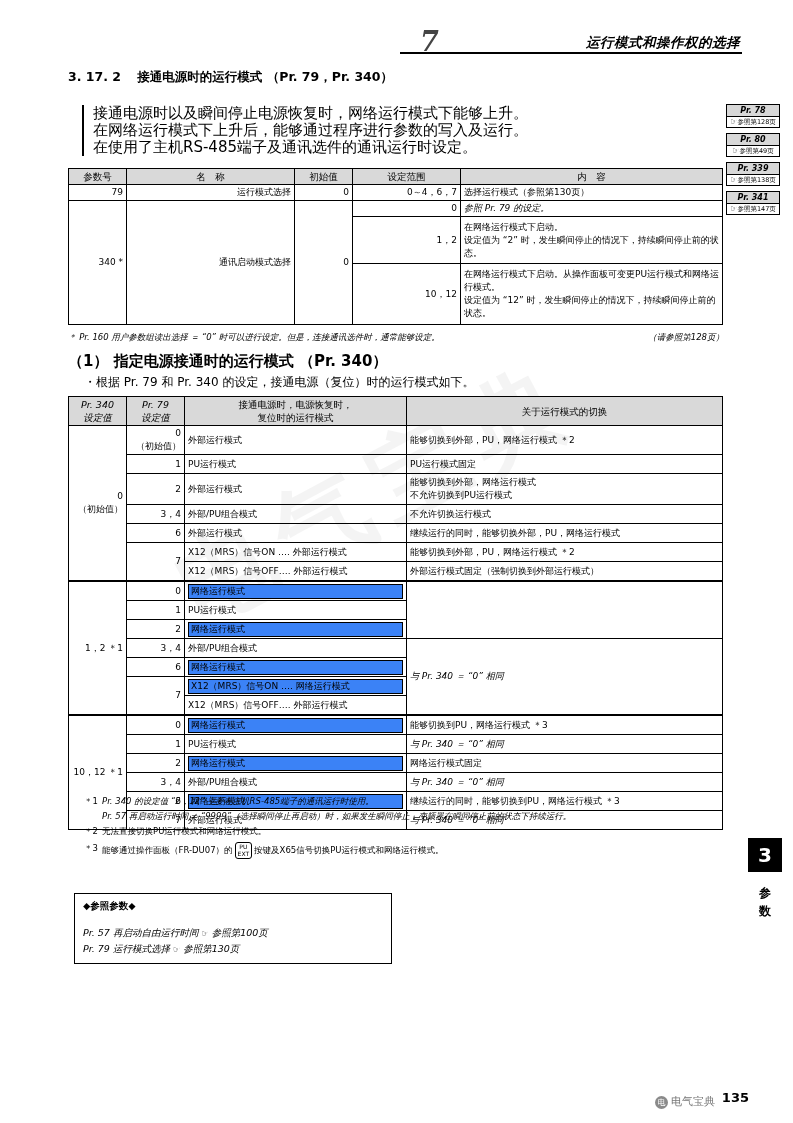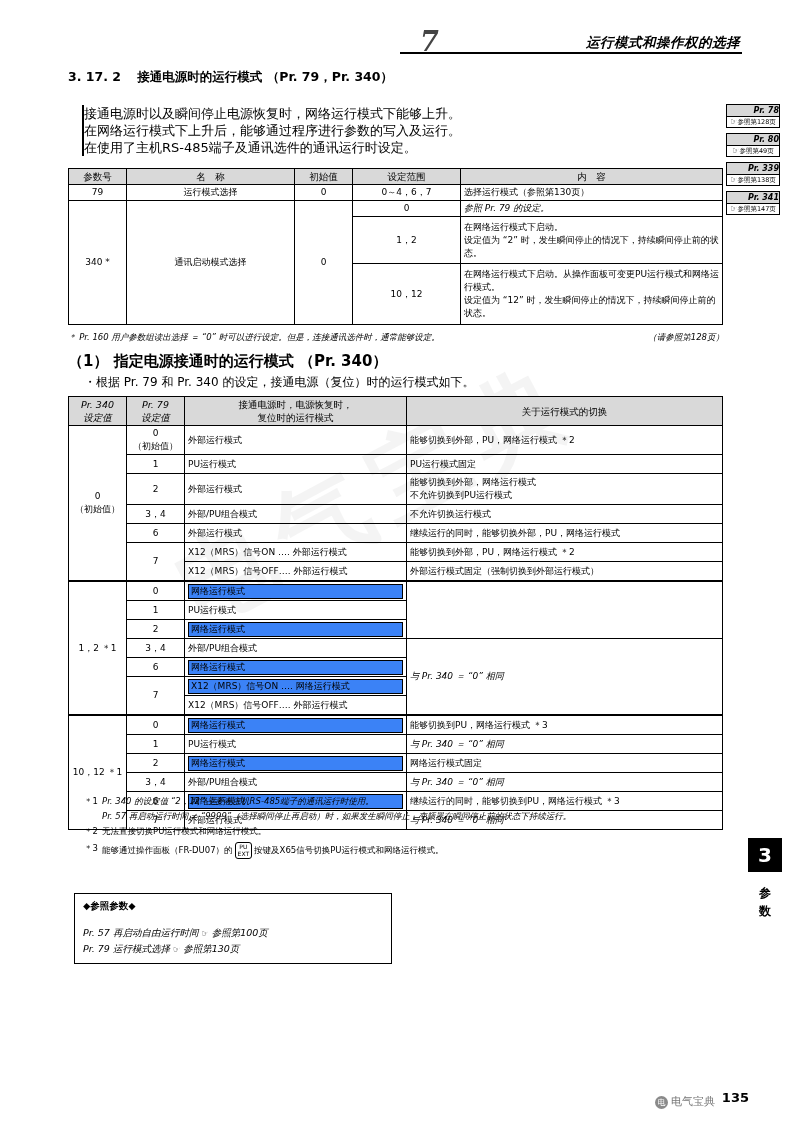--- a/index.html
+++ b/index.html
@@ -67,41 +67,42 @@
   }
   .sec-title .num { margin-right: 12px; }
 
   
   .intro {
     position: absolute;
     top: 105px;
     left: 82px;
     width: 560px;
     border-left: 2px solid #000;
+    padding-left: 9px;
     line-height: 17px;
-    font-size: 13px;
+    font-size: 15px;
   }
 
   
   .tags {
     position: absolute;
     top: 104px;
     left: 726px;
     width: 60px;
   }
   .tag {
     margin-bottom: 5px;
     width: 54px;
   }
   .tag .tg-top {
     border: 1px solid #000;
     background: #d8d8d8;
     font-size: 8px;
     font-weight: bold;
-    text-align: right;
+    text-align: center;
     font-style: italic;
     line-height: 11px;
     height: 11px;
   }
   .tag .tg-bot {
     border: 1px solid #000;
     border-top: none;
     background: #fff;
     font-size: 6.5px;
     text-align: center;
@@ -121,21 +122,21 @@
     padding: 1px 3px;
     vertical-align: middle;
     line-height: 13px;
   }
   table.doc th {
     background: #d9d9d9;
     font-weight: normal;
     text-align: center;
     font-size: 9.5px;
   }
-  .ctr { text-align: center; }
+  .ctr { text-align: right; }
   .lft { text-align: left; }
 
   
   .t1wrap {
     position: absolute;
     top: 168px;
     left: 68px;
     width: 654px;
   }
   .t1wrap table { width: 654px; }

